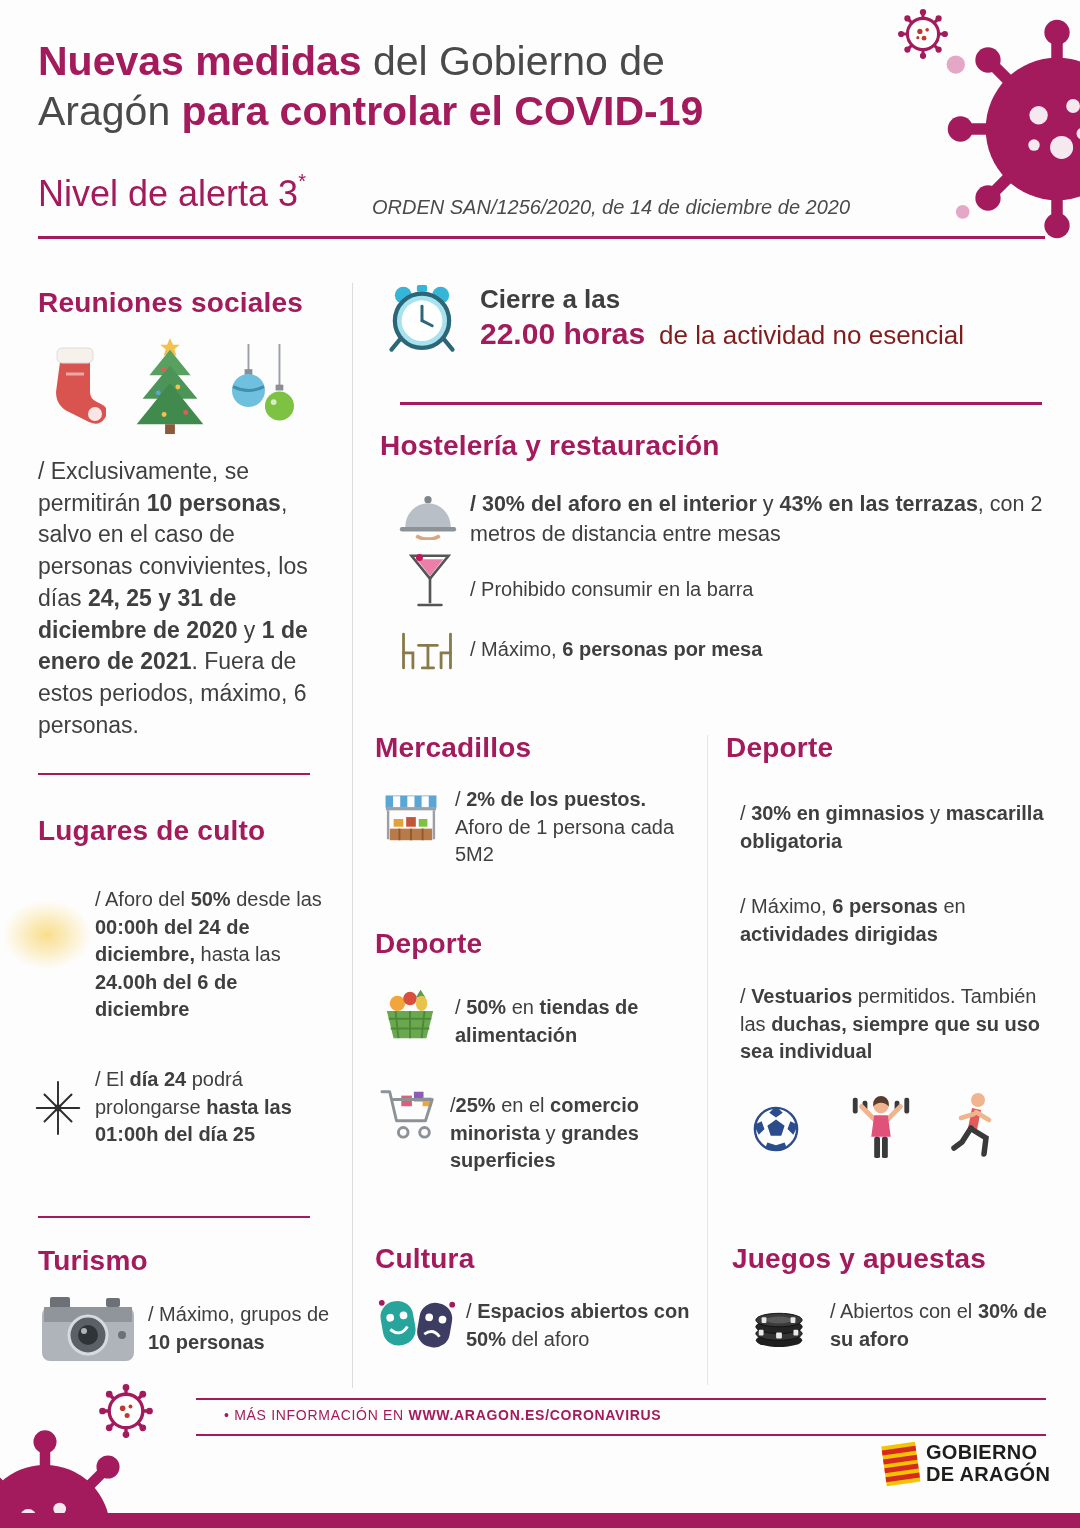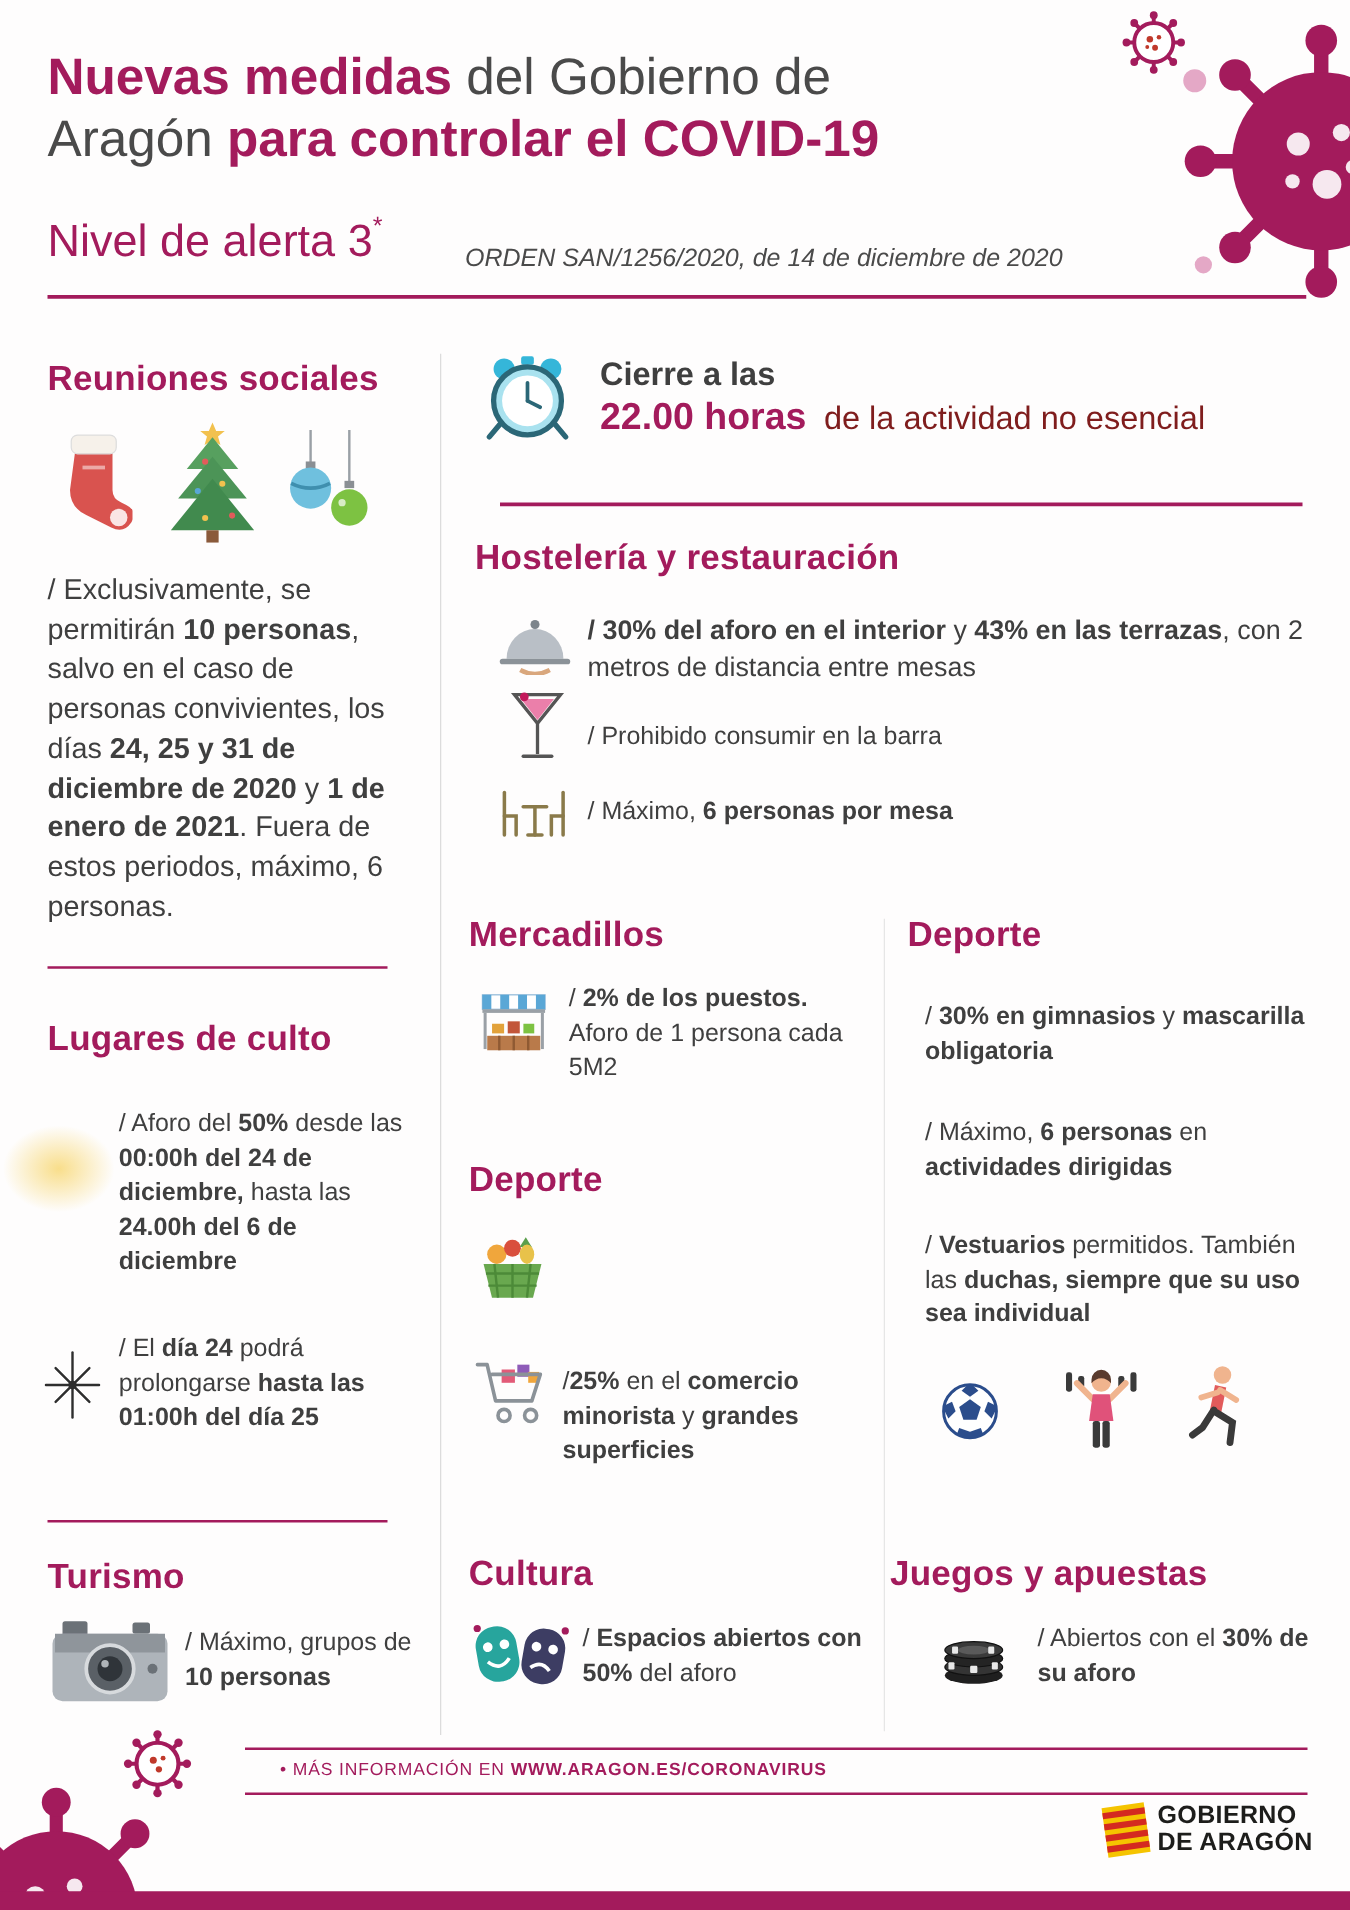--- a/index.html
+++ b/index.html
@@ -295,20 +295,21 @@
       <path d="M5 26 h48 l-7 28 h-34 z" fill="#69a84f"></path>
       <g stroke="#4c8a38" stroke-width="2">
         <line x1="14" y1="26" x2="17" y2="54"></line>
           <line x1="29" y1="26" x2="29" y2="54"></line>
           <line x1="44" y1="26" x2="41" y2="54"></line>
         <line x1="7" y1="34" x2="51" y2="34"></line>
           <line x1="9" y1="44" x2="49" y2="44"></line>
       </g>
     </svg>
   </div>
+  <div class="txt" style="left:455px;top:994px;width:245px"><span class="seg-p">/ </span><span class="seg-b">50%</span><span class="seg-p"> en </span><span class="seg-b">tiendas de alimentación</span></div>
 
   <div class="abs" style="left:378px;top:1084px">
     <svg viewBox="0 0 66 60" width="64" height="58">
       <rect x="24" y="12" width="11" height="11" fill="#e25b78"></rect>
       <rect x="37" y="8" width="10" height="10" fill="#8e5bb8"></rect>
       <rect x="46" y="14" width="9" height="9" fill="#f0a63c"></rect>
       <path d="M4 8 h8 l7 30 h30 l7 -22 h-40" fill="none" stroke="#8b9298" stroke-width="3" stroke-linecap="round" stroke-linejoin="round"></path>
       <circle cx="26" cy="50" r="5" fill="none" stroke="#8b9298" stroke-width="3"></circle>
       <circle cx="48" cy="50" r="5" fill="none" stroke="#8b9298" stroke-width="3"></circle>
     </svg>
@@ -384,21 +385,21 @@
         <path d="M32 22 l13 8"></path>
           <path d="M30 24 l-13 4"></path>
       </g>
       <g stroke="#3a3a3a" stroke-width="5.5" stroke-linecap="round" fill="none">
         <path d="M29 40 l13 8 -2 16"></path>
           <path d="M27 38 l-9 14 -8 6"></path>
       </g>
     </svg>
   </div>
 
-  <h2 class="sec" style="left:712px;top:1243px">Juegos y apuestas</h2>
+  <h2 class="sec" style="left:732px;top:1243px">Juegos y apuestas</h2>
   <div class="abs" style="left:750px;top:1295px">
     <svg viewBox="0 0 60 56" width="58" height="54">
       <ellipse cx="30" cy="47" rx="24" ry="7" fill="#1f1f1f"></ellipse>
       <ellipse cx="30" cy="40" rx="24" ry="7" fill="#343434" stroke="#111"></ellipse>
       <ellipse cx="30" cy="33" rx="24" ry="7" fill="#242424" stroke="#111"></ellipse>
       <ellipse cx="30" cy="26" rx="24" ry="7" fill="#3a3a3a" stroke="#111"></ellipse>
       <ellipse cx="30" cy="26" rx="13" ry="3.6" fill="#5a5a5a"></ellipse>
       <g fill="#e8e8e8">
         <rect x="9" y="36" width="5" height="6" rx="1"></rect>
           <rect x="27" y="39" width="6" height="6" rx="1"></rect>

